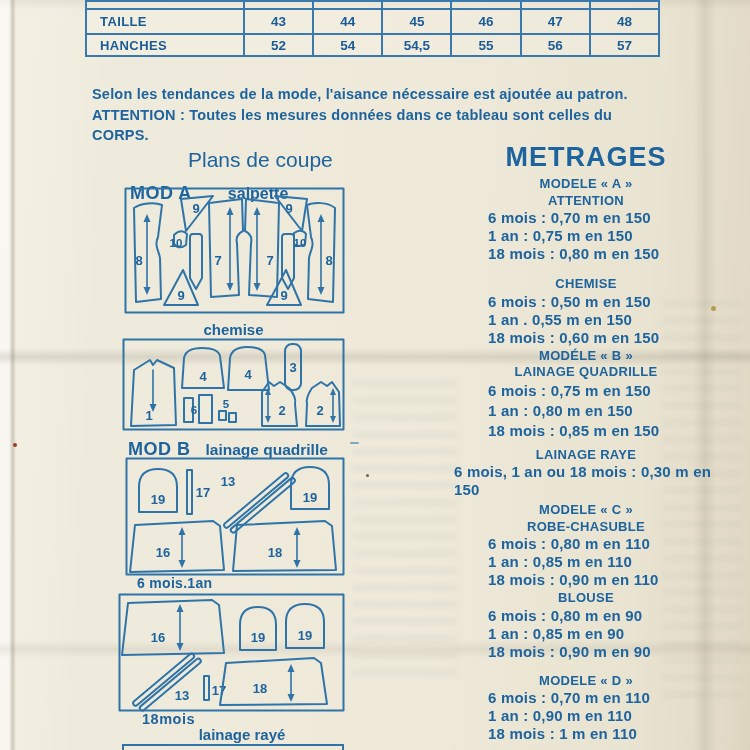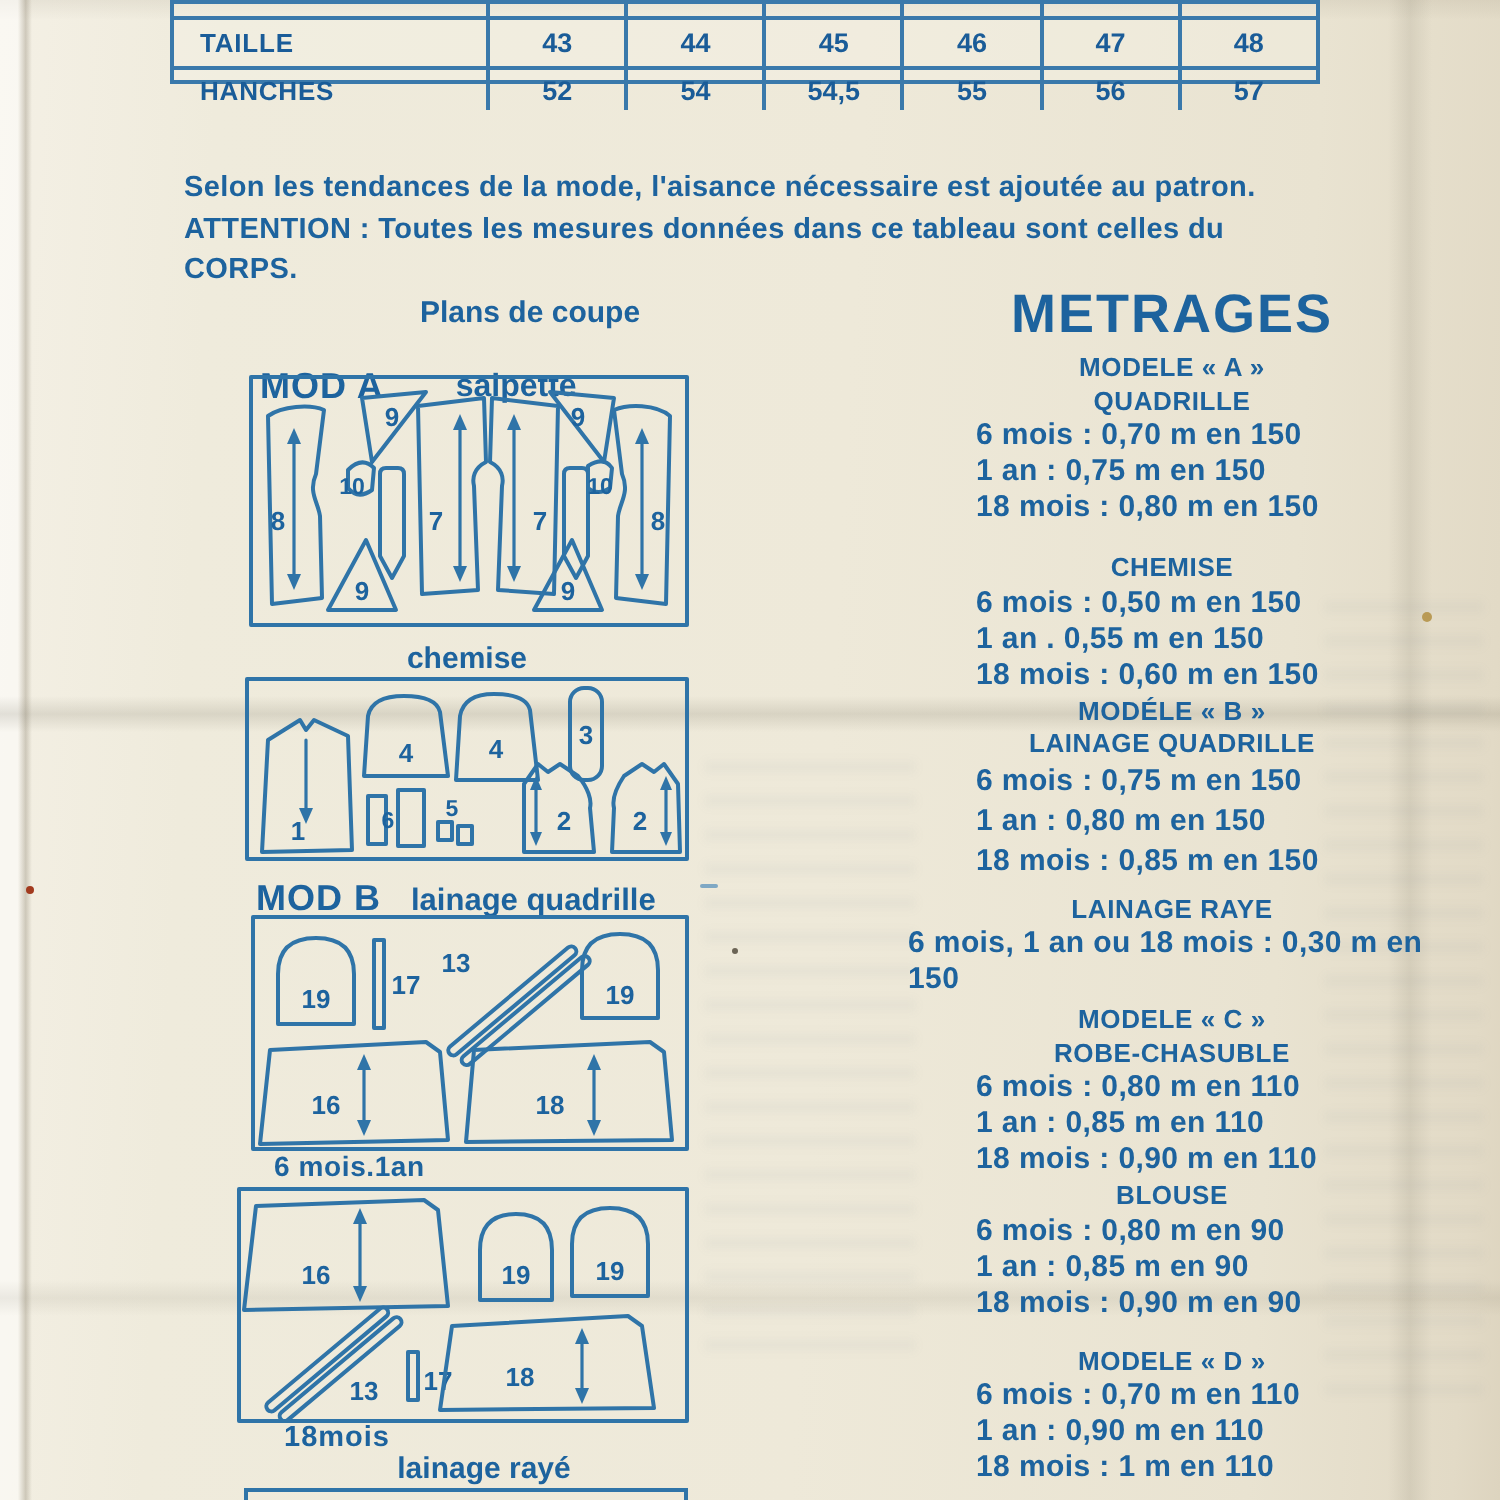--- a/index.html
+++ b/index.html
@@ -14,35 +14,35 @@
   .edge-light{position:absolute;left:0;top:0;width:9px;height:750px;background:rgba(255,255,255,.5);}
   .crease-h{position:absolute;left:0;right:0;height:18px;
     background:linear-gradient(180deg,rgba(100,95,78,0),rgba(100,95,78,.16) 50%,rgba(100,95,78,0));}
   .crease-v{position:absolute;top:0;bottom:0;width:22px;
     background:linear-gradient(90deg,rgba(100,95,78,0),rgba(100,95,78,.12) 50%,rgba(100,95,78,0));}
   .ghost{position:absolute;opacity:.55;filter:blur(2px);
     background:repeating-linear-gradient(180deg,rgba(125,135,145,.10) 0 7px,rgba(125,135,145,0) 7px 17px);}
   .speck{position:absolute;border-radius:50%;}
 
   
-  .size-table{position:absolute;left:85px;top:0;width:575px;height:42px;box-sizing:border-box;
+  .size-table{position:absolute;left:85px;top:0;width:575px;height:57px;box-sizing:border-box;
     border:2px solid #3a79ab;display:grid;grid-template-columns:156px repeat(6,1fr);
     grid-template-rows:6px 25px 22px;background:rgba(246,243,233,.35);}
   .size-table .tc{box-sizing:border-box;border-left:2px solid #3a79ab;display:flex;
     align-items:center;justify-content:center;font-size:13.5px;font-weight:bold;color:#1a5c98;}
   .size-table .tc.c0{border-left:none;justify-content:flex-start;padding-left:13px;letter-spacing:.4px;font-size:13px;}
   .size-table .r2, .size-table .r3{border-top:2px solid #3a79ab;}
 
   
   .attention{position:absolute;left:92px;top:84px;width:578px;font-size:14.5px;font-weight:bold;
     color:#1d639e;line-height:1.42;letter-spacing:.2px;}
 
   
   .abs{position:absolute;}
-  .plans-title{left:188px;top:148px;font-size:15px;font-weight:bold;margin-left:22px;}
+  .plans-title{left:188px;top:148px;font-size:21px;font-weight:normal;}
   .moda-header{left:130px;top:183px;display:flex;gap:36px;font-weight:bold;}
   .moda-header .big{font-size:18px;letter-spacing:.5px;}
   .moda-header .sub{font-size:16px;padding-top:2px;}
   .chemise-label{left:122px;top:321px;width:223px;text-align:center;font-size:15px;font-weight:bold;}
   .modb-header{left:128px;top:439px;display:flex;gap:15px;font-weight:bold;align-items:baseline;}
   .modb-header .big{font-size:18px;letter-spacing:.5px;}
   .modb-header .sub{font-size:15.5px;}
   .caption1{left:137px;top:575px;font-size:14px;font-weight:bold;letter-spacing:.3px;}
   .caption2{left:142px;top:711px;font-size:14.5px;font-weight:bold;letter-spacing:.5px;}
   .raye-label{left:122px;top:726px;width:240px;text-align:center;font-size:15px;font-weight:bold;}
@@ -270,21 +270,21 @@
 
   <div class="abs caption2">18mois</div>
   <div class="abs raye-label">lainage rayé</div>
   <div class="abs partial-box"></div>
 
   <div class="metrages">
     <div class="title">METRAGES</div>
 
     <div class="msec s0">
       <div class="h">MODELE « A »</div>
-      <div class="h">QUADRILLE</div>
+      <div class="h">ATTENTION</div>
       <div class="e">6 mois : 0,70 m en 150</div>
       <div class="e">1 an : 0,75 m en 150</div>
       <div class="e">18 mois : 0,80 m en 150</div>
     </div>
 
     <div class="msec s1">
       <div class="h">CHEMISE</div>
       <div class="e">6 mois : 0,50 m en 150</div>
       <div class="e">1 an . 0,55 m en 150</div>
       <div class="e">18 mois : 0,60 m en 150</div>

